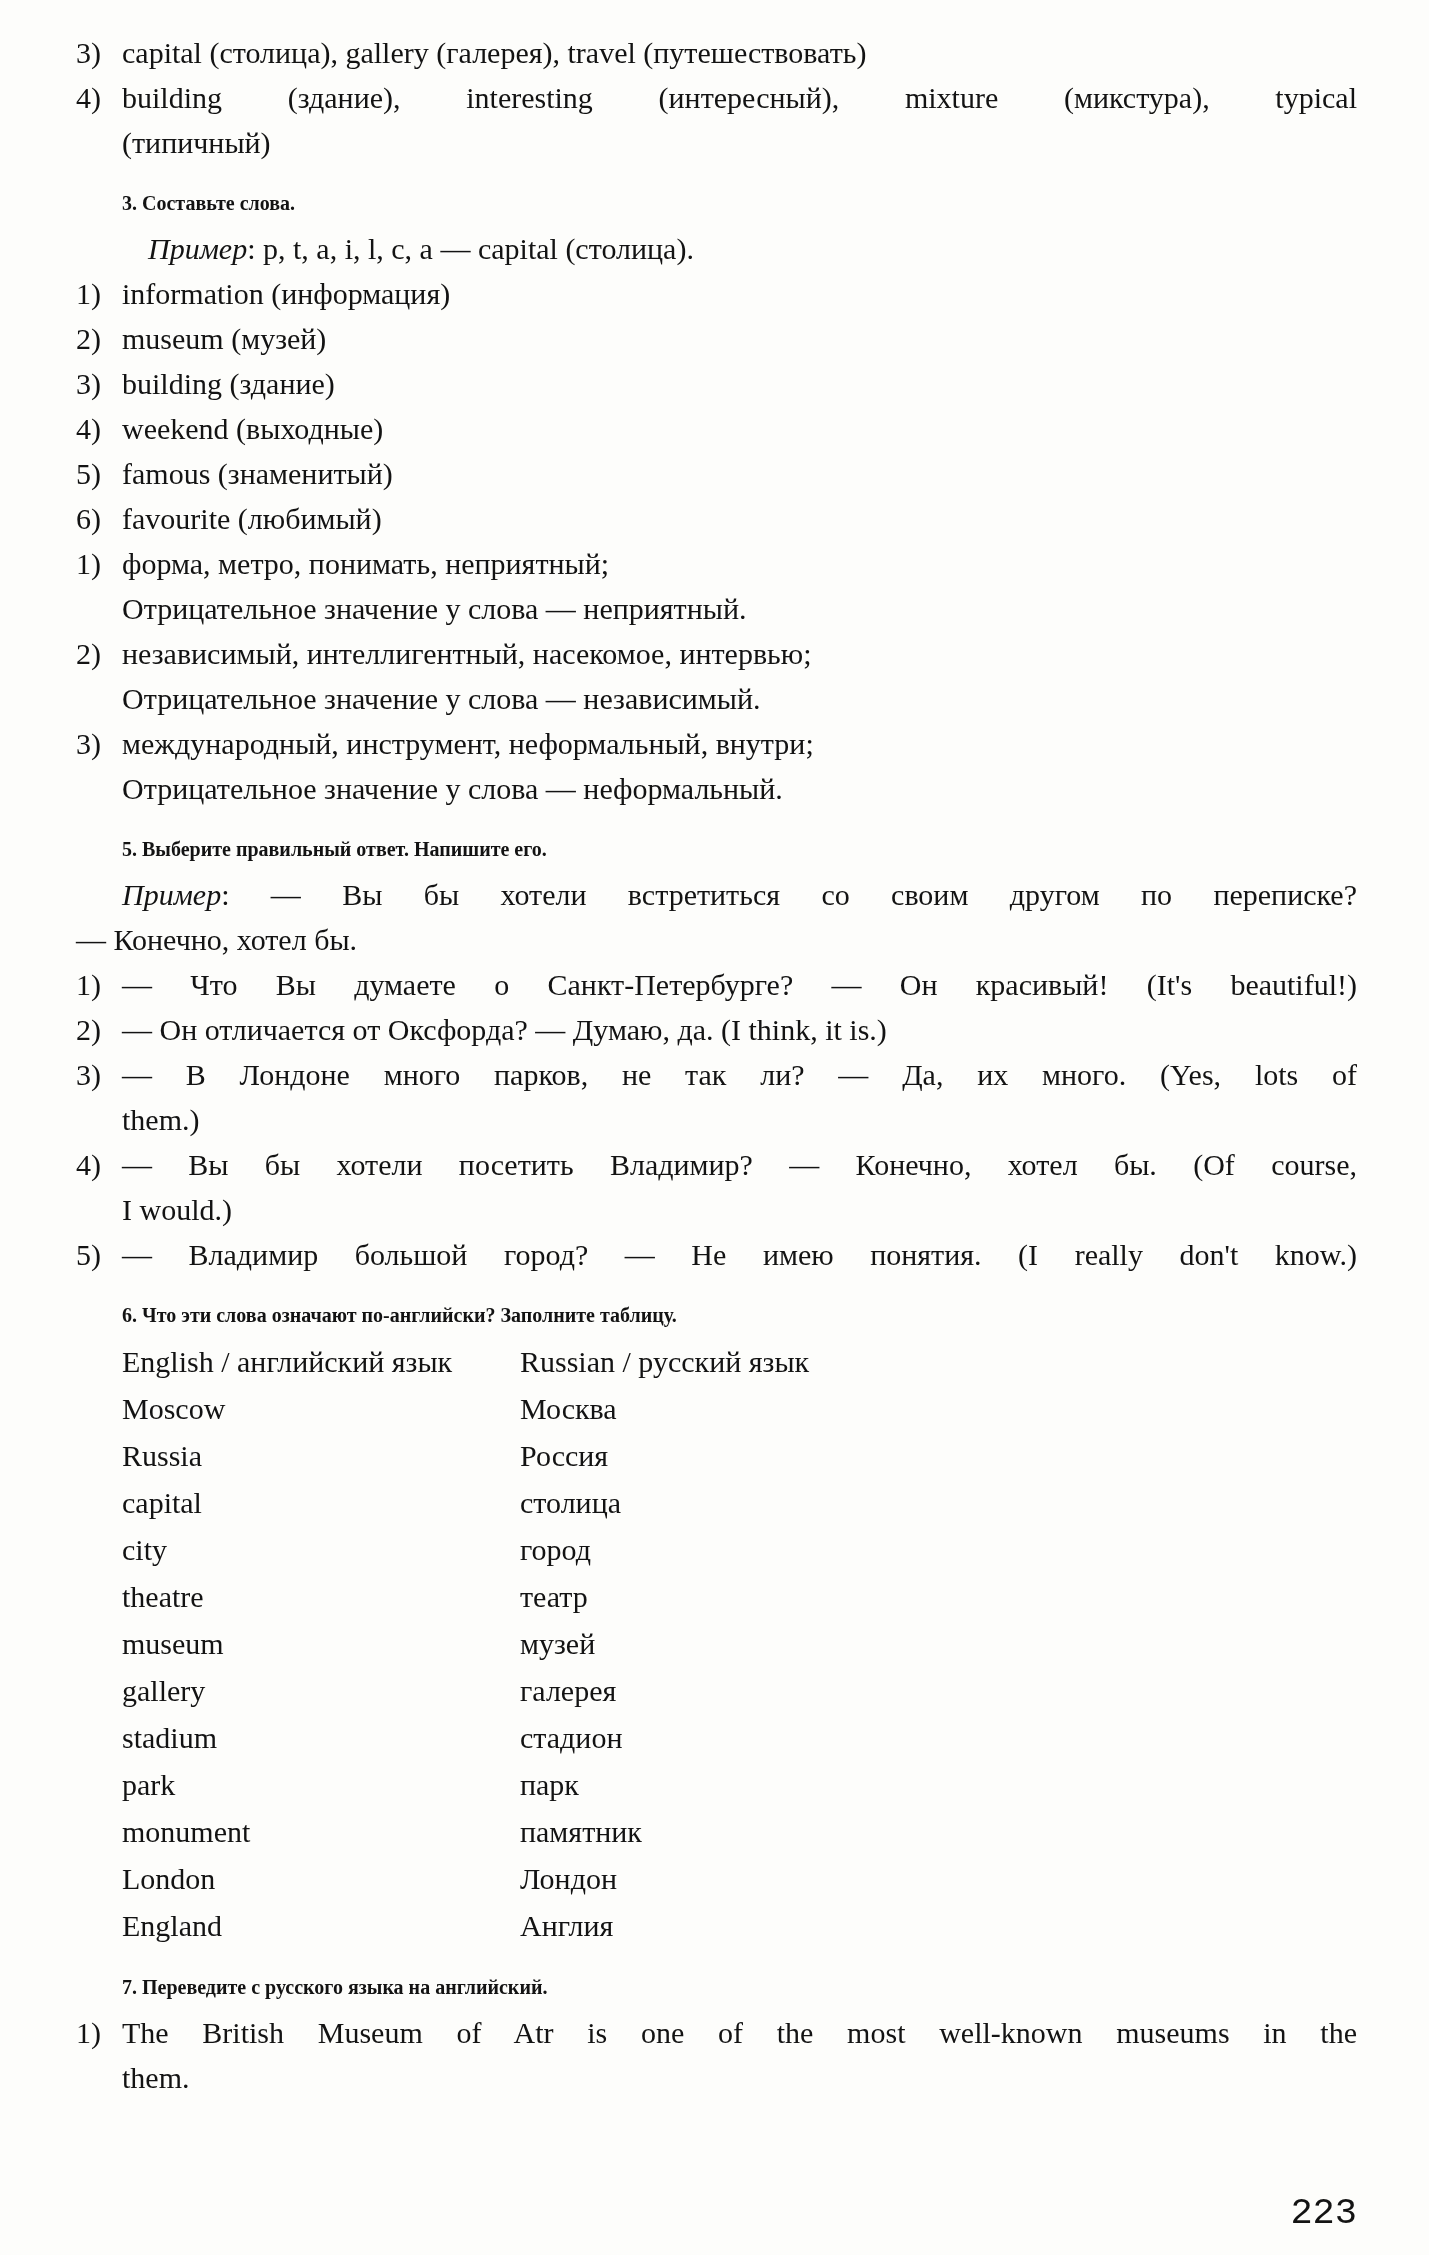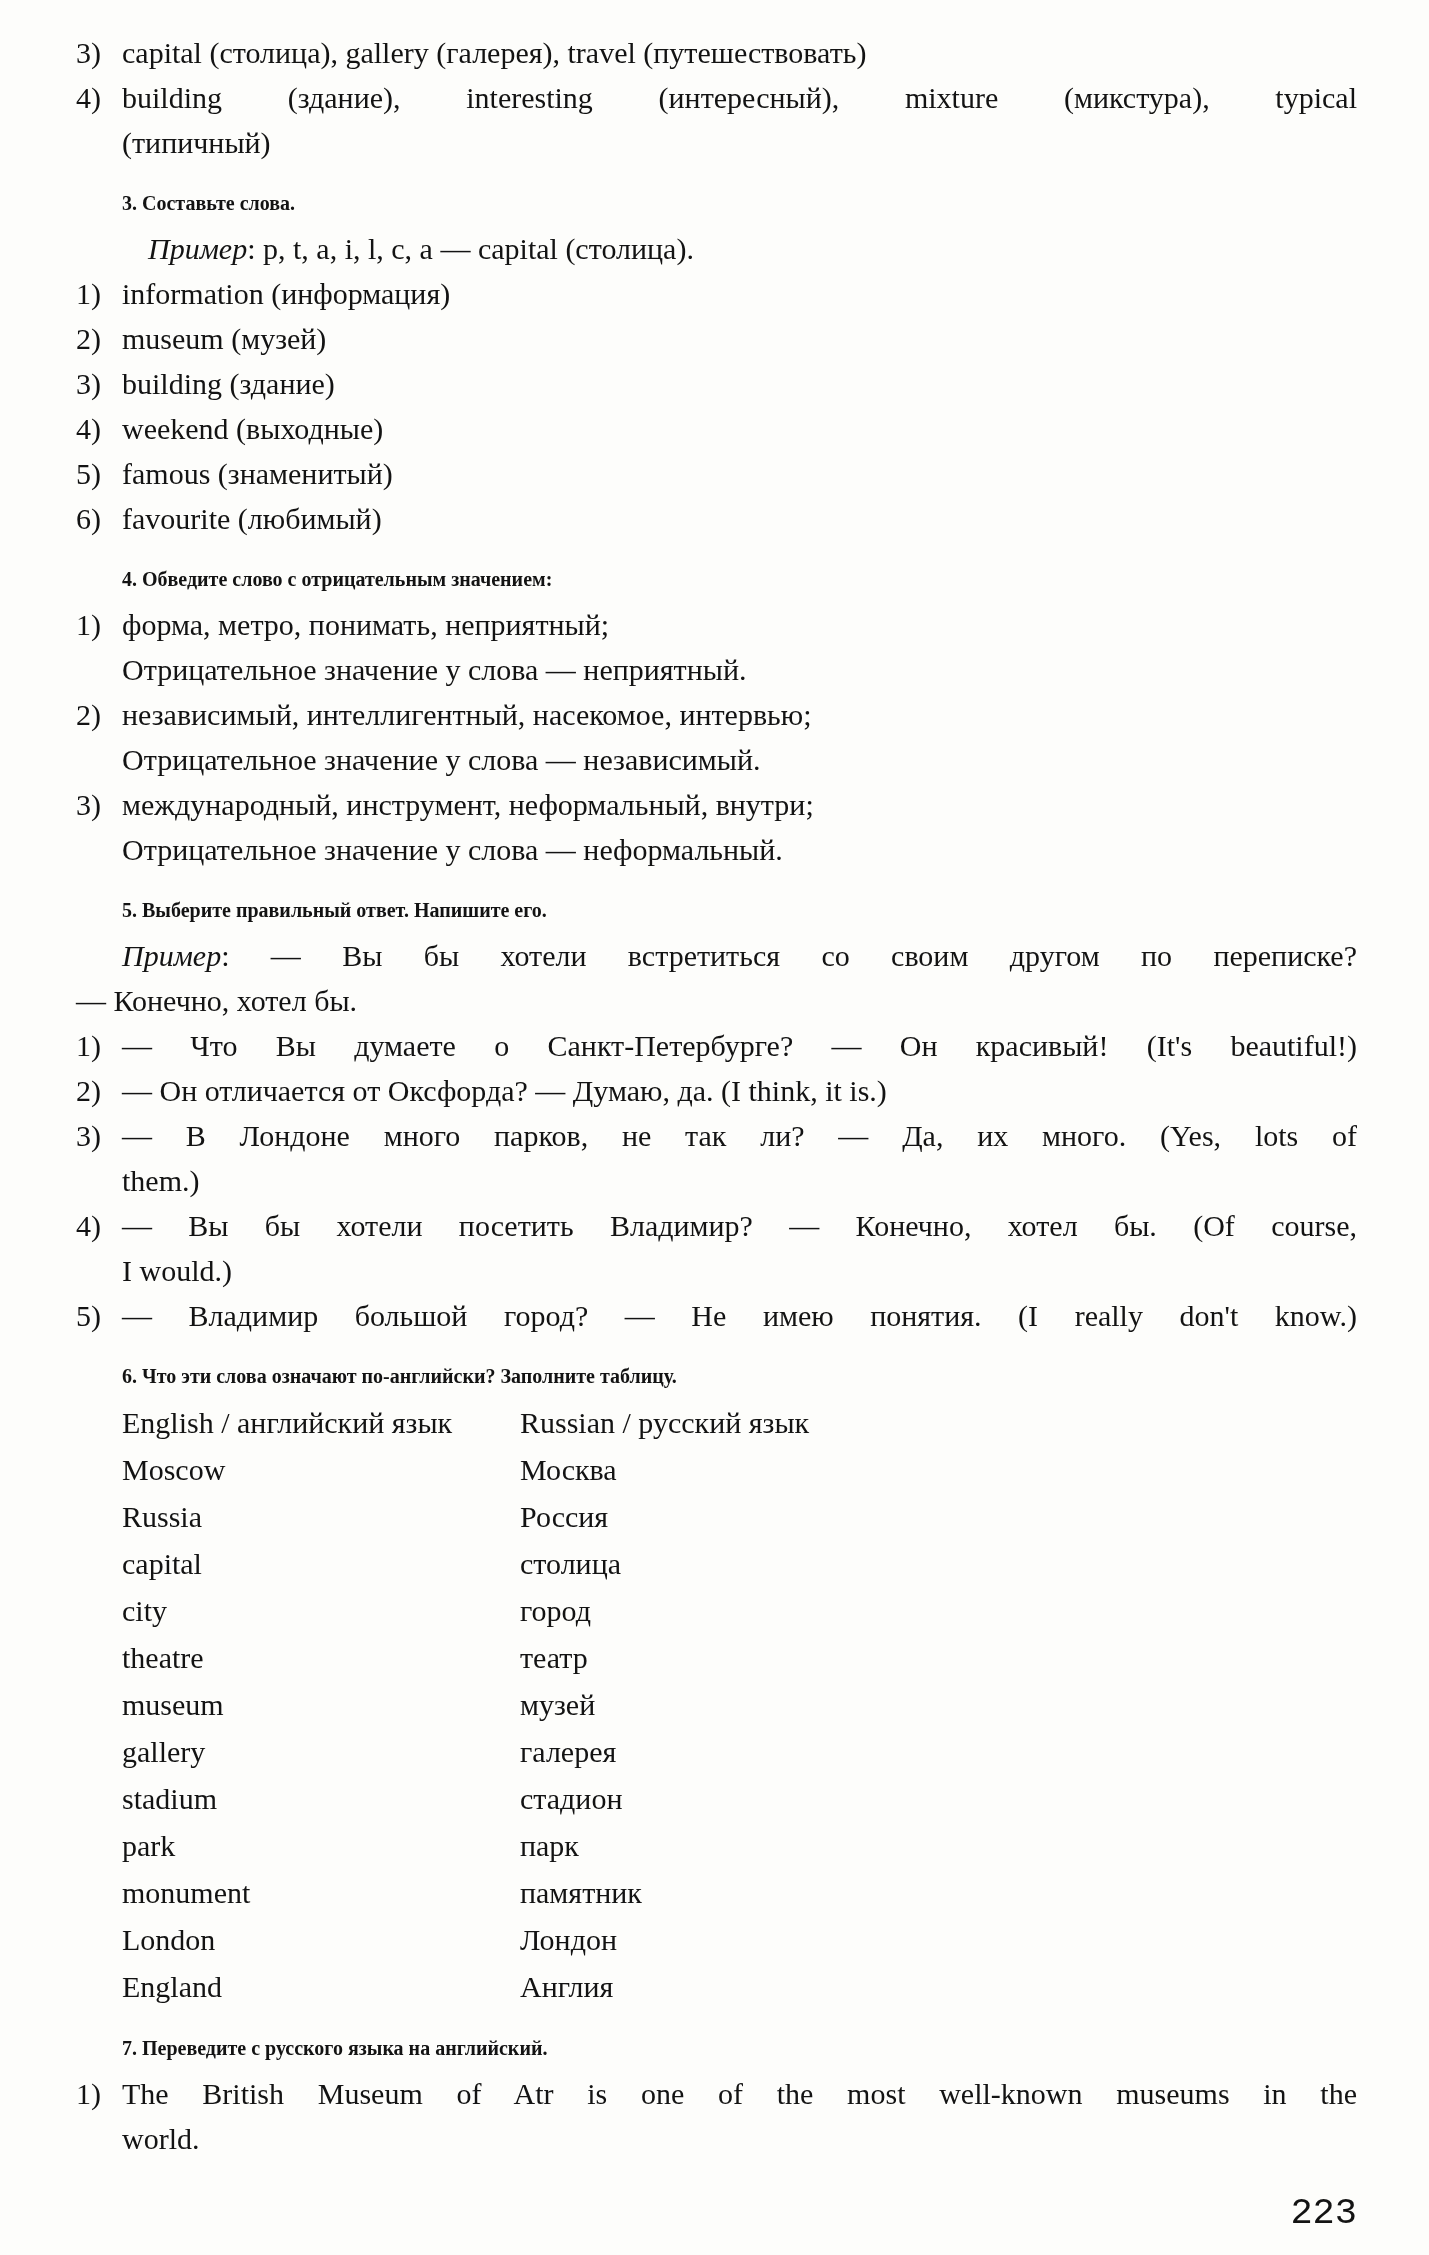--- a/index.html
+++ b/index.html
@@ -105,21 +105,20 @@
       <div class="line">famous (знаменитый)</div>
     </div>
   </div>
   <div class="item">
     <span class="num">6)</span>
     <div class="txt">
       <div class="line">favourite (любимый)</div>
     </div>
   </div>
 
-  <div class="heading">4. Обведите слово с отрицательным значением:</div>
   <div class="item">
     <span class="num">1)</span>
     <div class="txt">
       <div class="line">форма, метро, понимать, неприятный;</div>
       <div class="line">Отрицательное значение у слова — неприятный.</div>
     </div>
   </div>
   <div class="item">
     <span class="num">2)</span>
     <div class="txt">
@@ -229,19 +228,19 @@
       <div class="c1">England</div>
       <div class="c2">Англия</div>
     </div>
   </div>
 
   <div class="heading">7. Переведите с русского языка на английский.</div>
   <div class="item">
     <span class="num">1)</span>
     <div class="txt">
       <div class="line stretch">The British Museum of Atr is one of the most well-known museums in the</div>
-      <div class="line">world.</div>
+      <div class="line">them.</div>
     </div>
   </div>
 
   <div class="pagenum">223</div>
 
 </div>
 
 </body></html>

